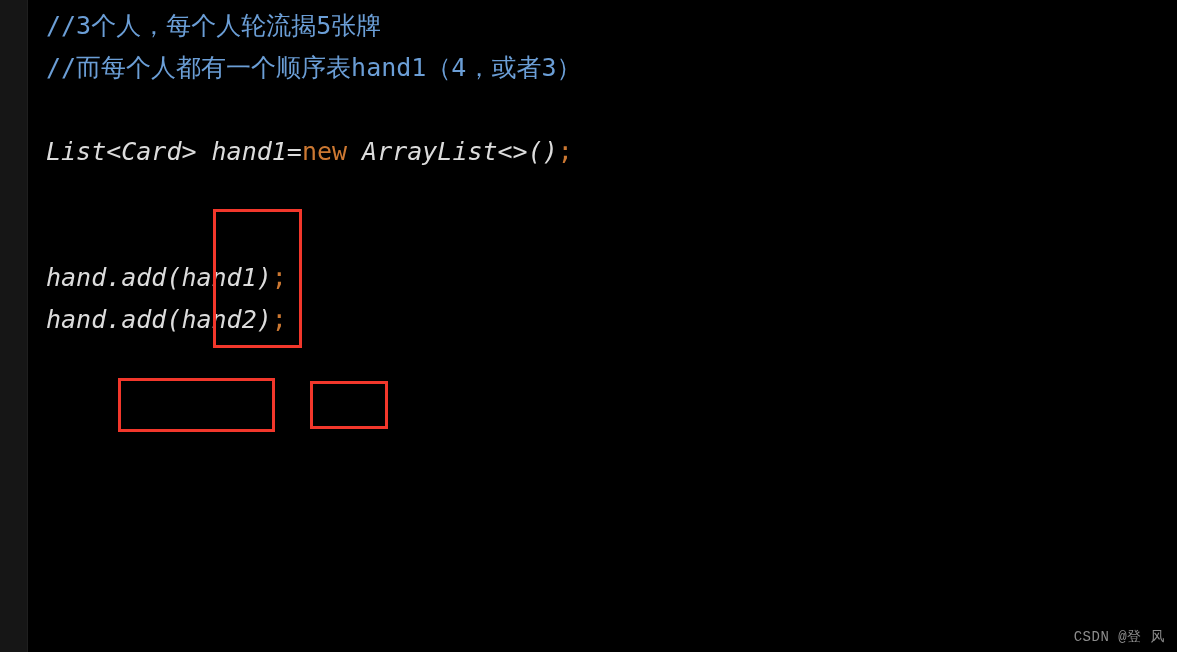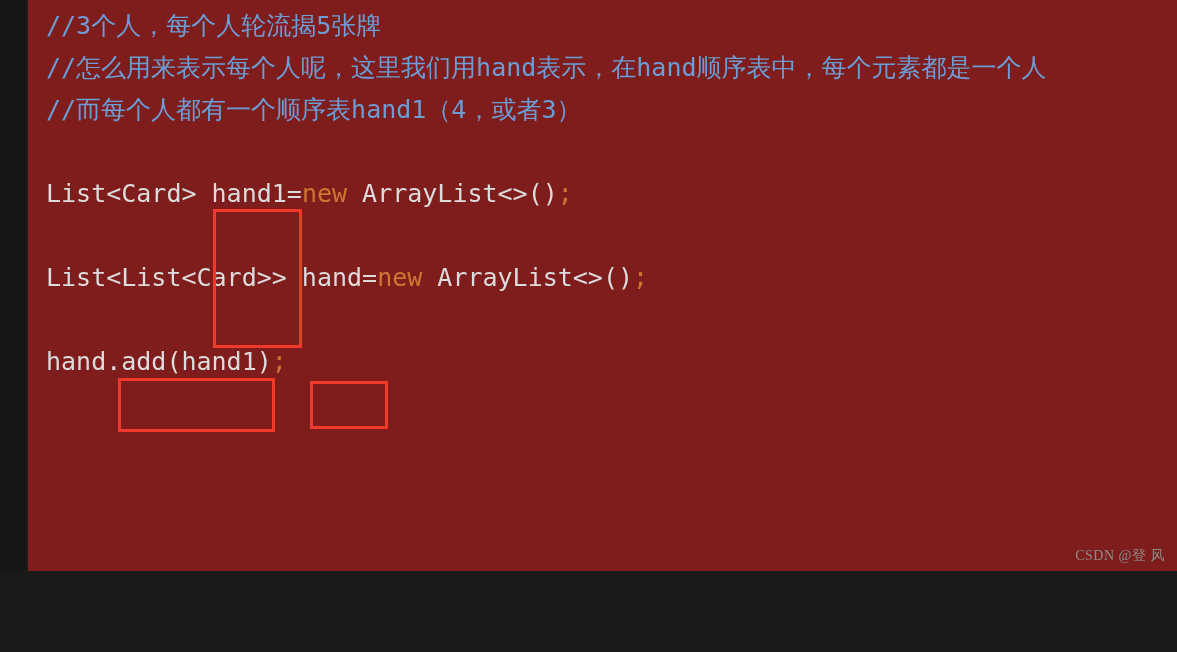--- a/index.html
+++ b/index.html
@@ -3,22 +3,22 @@
 <meta charset="utf-8">
 <style>
   html, body {
     margin: 0;
     padding: 0;
     background: #1a1a1a;
   }
   #screen {
     position: relative;
     width: 1177px;
-    height: 571px;
-    background: #7f1d1d;
+    height: 652px;
+    background: #000000;
     overflow: hidden;
     font-family: "DejaVu Sans Mono", "Liberation Mono", monospace;
   }
   
   #gutter {
     position: absolute;
     left: 0;
     top: 0;
     width: 27px;
     height: 652px;
@@ -44,60 +44,60 @@
     height: 42px;
   }
   .cmt {
     color: #6b9ed6;
   }
   .kw {
     color: #cc7832;
   }
   .plain {
     color: #dcdcdc;
+    font-style: italic;
   }
   .semi {
     color: #cc7832;
   }
   
   .redbox {
     position: absolute;
     border: 3px solid #f2372b;
     box-sizing: border-box;
     pointer-events: none;
     background: transparent;
   }
   #watermark {
     position: absolute;
     right: 12px;
     bottom: 6px;
-    font-family: Liberation Serif, serif;
+    font-family: Liberation Mono, monospace;
     font-size: 14px;
     color: #8d8d8d;
     letter-spacing: 0.5px;
     white-space: pre;
   }
 </style>
 </head>
 <body>
 
 <div id="screen">
 
   <div id="gutter"></div>
 
   <div id="code">
       <div class="line"><span class="cmt">//3个人，每个人轮流揭5张牌</span></div>
-      <div class="line"><span class="cmt">//怎么用来表示每个人呢，这里我们用hand表示，在hand顺序表中，每个元素都是一个人</span></div>
       <div class="line"><span class="cmt">//而每个人都有一个顺序表hand1（4，或者3）</span></div>
       <div class="line blank">&nbsp;</div>
       <div class="line"><span class="plain">List&lt;Card&gt; hand1=</span><span class="kw">new</span><span class="plain"> ArrayList&lt;&gt;()</span><span class="semi">;</span></div>
       <div class="line blank">&nbsp;</div>
-      <div class="line"><span class="plain">List&lt;List&lt;Card&gt;&gt; hand=</span><span class="kw">new</span><span class="plain"> ArrayList&lt;&gt;()</span><span class="semi">;</span></div>
       <div class="line blank">&nbsp;</div>
       <div class="line"><span class="plain">hand.add(hand1)</span><span class="semi">;</span></div>
+      <div class="line"><span class="plain">hand.add(hand2)</span><span class="semi">;</span></div>
     </div>
 
   <div id="annotations-layer">
       <div class="redbox" style="left: 213px; top: 209px; width: 89px; height: 139px; border-color: rgb(242, 55, 43);"></div>
       <div class="redbox" style="left: 118px; top: 378px; width: 157px; height: 54px; border-color: rgb(242, 55, 43);"></div>
       <div class="redbox" style="left: 310px; top: 381px; width: 78px; height: 48px; border-color: rgb(242, 55, 43);"></div>
     </div>
 
   <div id="watermark">CSDN @登 风</div>
 

